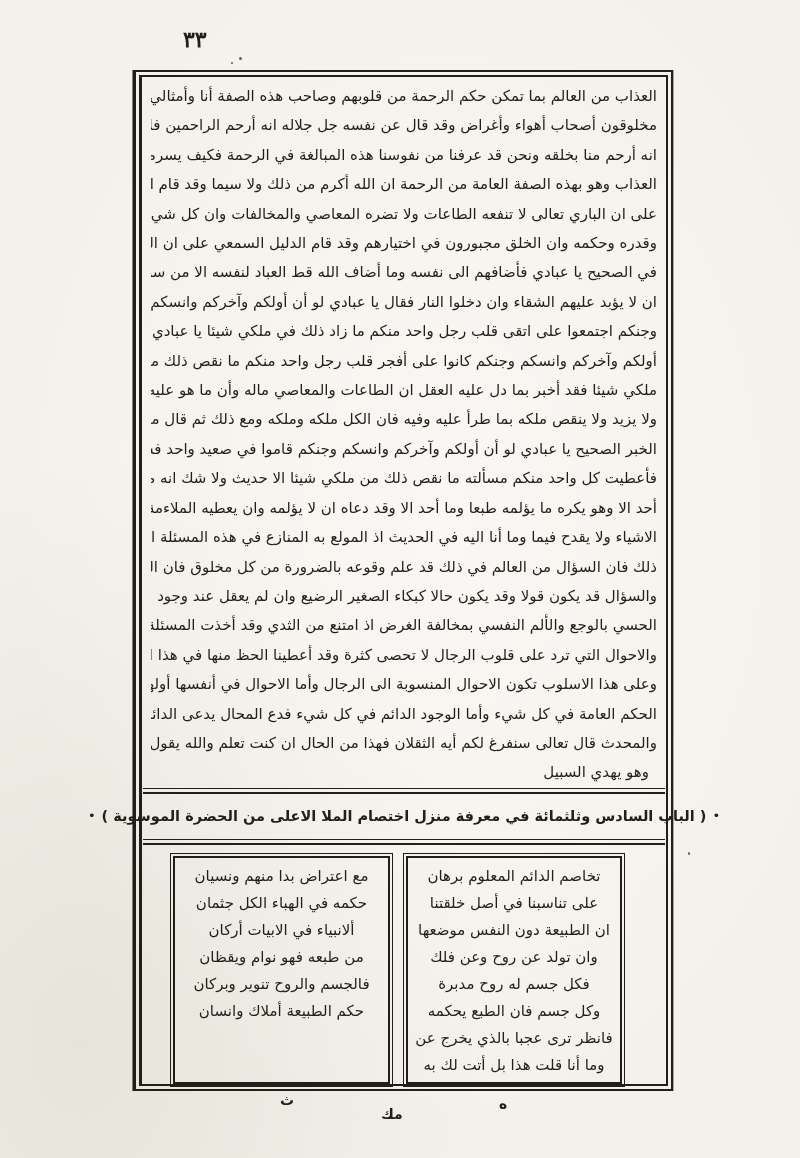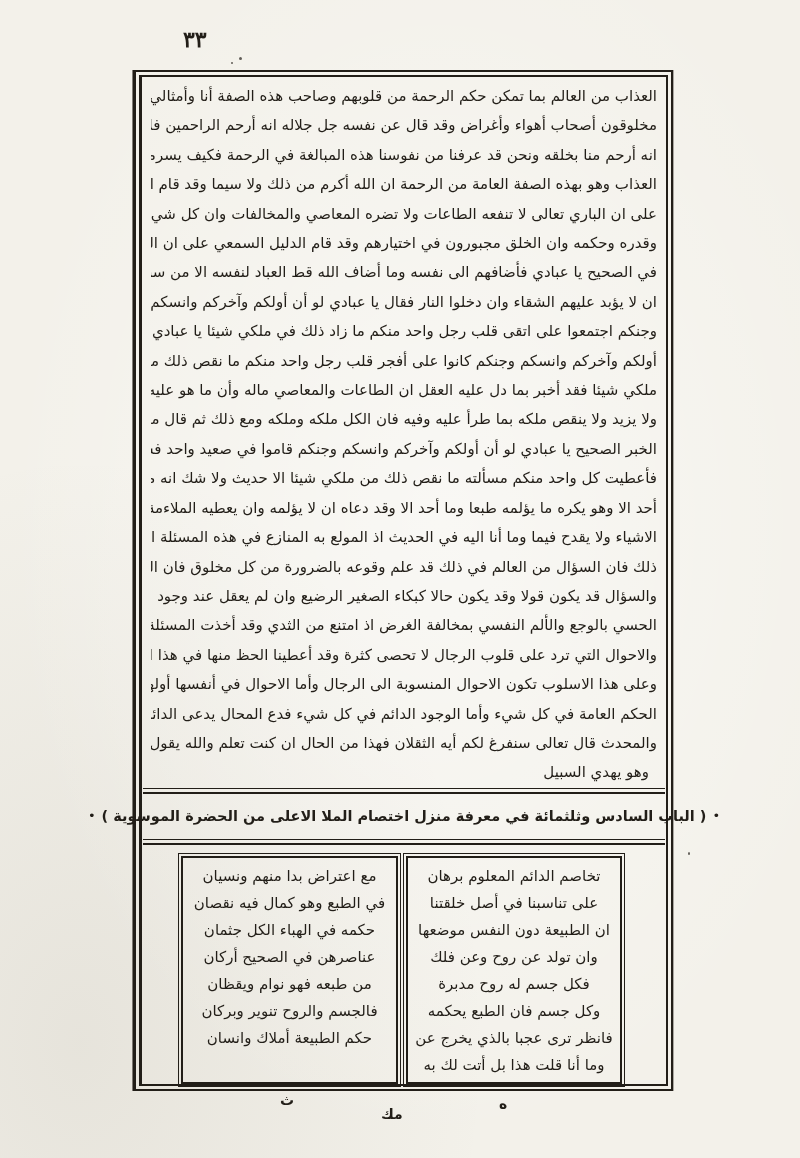--- a/index.html
+++ b/index.html
@@ -67,21 +67,21 @@
     position:relative;height:242px;margin-top:5px;direction:rtl;
   }
   .poem-box{
     position:absolute;top:6px;height:228px;box-sizing:border-box;
     border:2px solid var(--ink);
     outline:1px solid var(--ink);outline-offset:2px;
     padding-top:5px;
     background:transparent;
   }
   .poem-box.first{right:44px;width:216px;}
-  .poem-box.second{left:31px;width:217px;margin-left:8px;}
+  .poem-box.second{left:31px;width:217px;}
   .poem-box .verse{
     direction:rtl;text-align:center;
     font-size:15px;line-height:27px;white-space:nowrap;overflow:hidden;
   }
   .catchwords{position:absolute;top:1094px;left:0;width:800px;height:30px;}
   .catchword{
     position:absolute;font-size:14px;font-weight:bold;
   }
   .catchword.c-right{left:499px;top:2px;}
   .catchword.c-middle{left:381px;top:12px;}
@@ -143,23 +143,22 @@
         <div class="verse">على تناسبنا في أصل خلقتنا</div>
         <div class="verse">ان الطبيعة دون النفس موضعها</div>
         <div class="verse">وان تولد عن روح وعن فلك</div>
         <div class="verse">فكل جسم له روح مدبرة</div>
         <div class="verse">وكل جسم فان الطبع يحكمه</div>
         <div class="verse">فانظر ترى عجبا بالذي يخرج عن</div>
         <div class="verse">وما أنا قلت هذا بل أتت لك به</div>
       </div>
       <div class="poem-box second" lang="ar">
         <div class="verse">مع اعتراض بدا منهم ونسيان</div>
-        <div class="verse">في الطبع وهو كمال فيه نقصان</div>
         <div class="verse">حكمه في الهباء الكل جثمان</div>
-        <div class="verse">عناصرهن في الصحيح أركان</div>
+        <div class="verse">ألانبياء في الابيات أركان</div>
         <div class="verse">من طبعه فهو نوام ويقظان</div>
         <div class="verse">فالجسم والروح تنوير وبركان</div>
         <div class="verse">حكم الطبيعة أملاك وانسان</div>
       </div>
     </div>
 
   </div>
 </div>
 
 <div class="catchwords" lang="ar">

